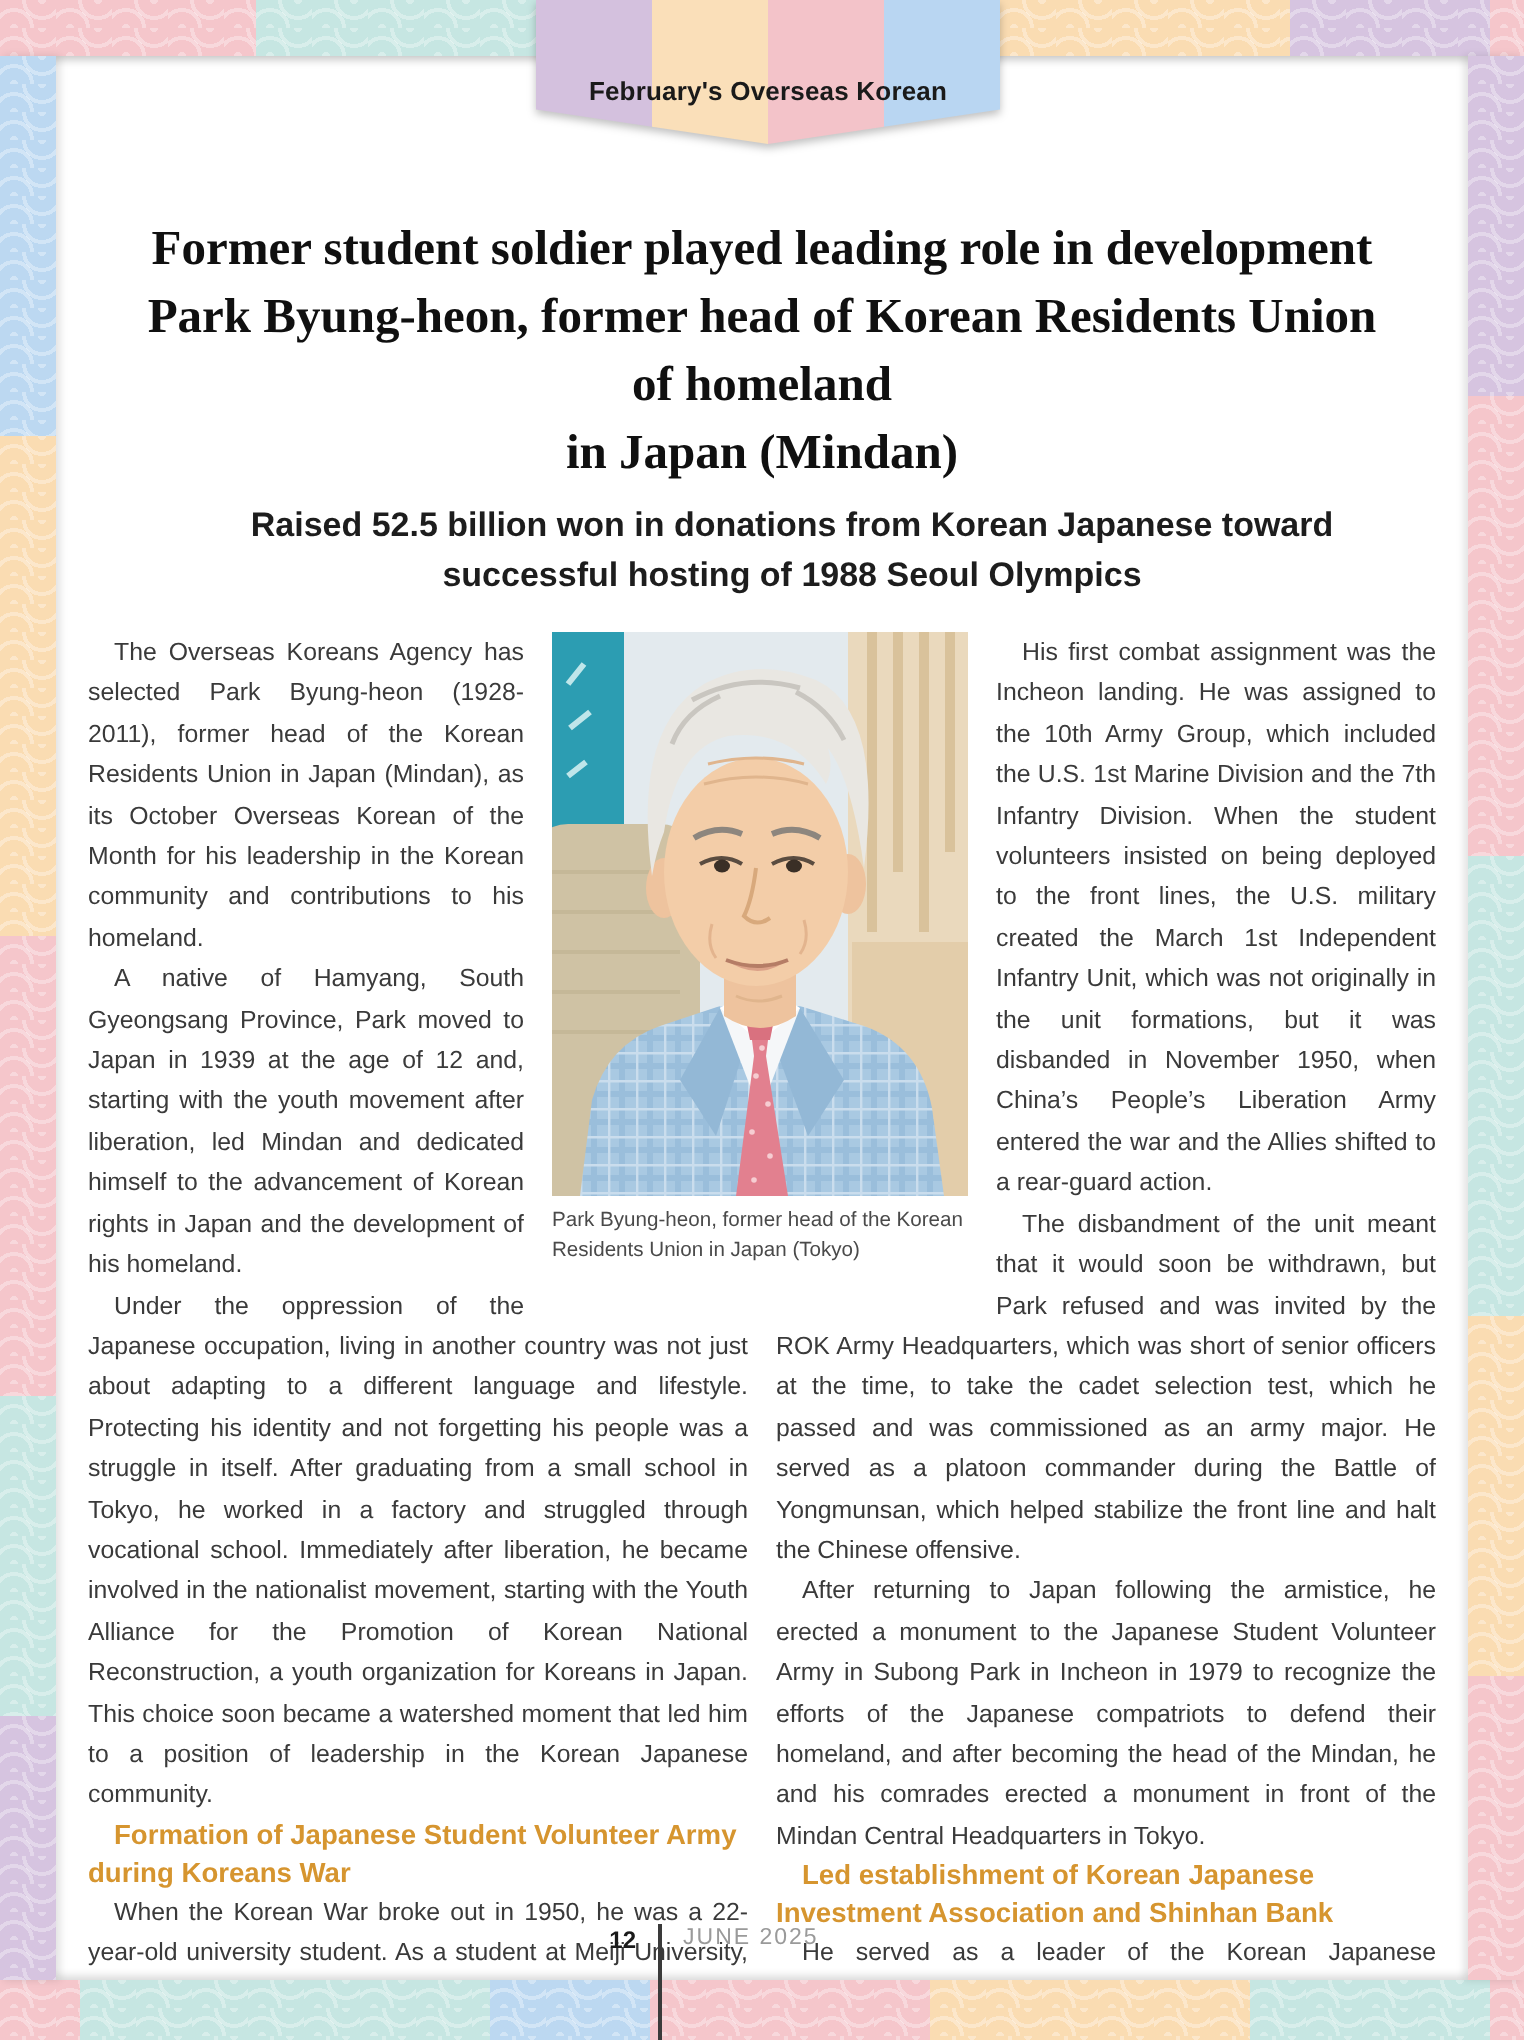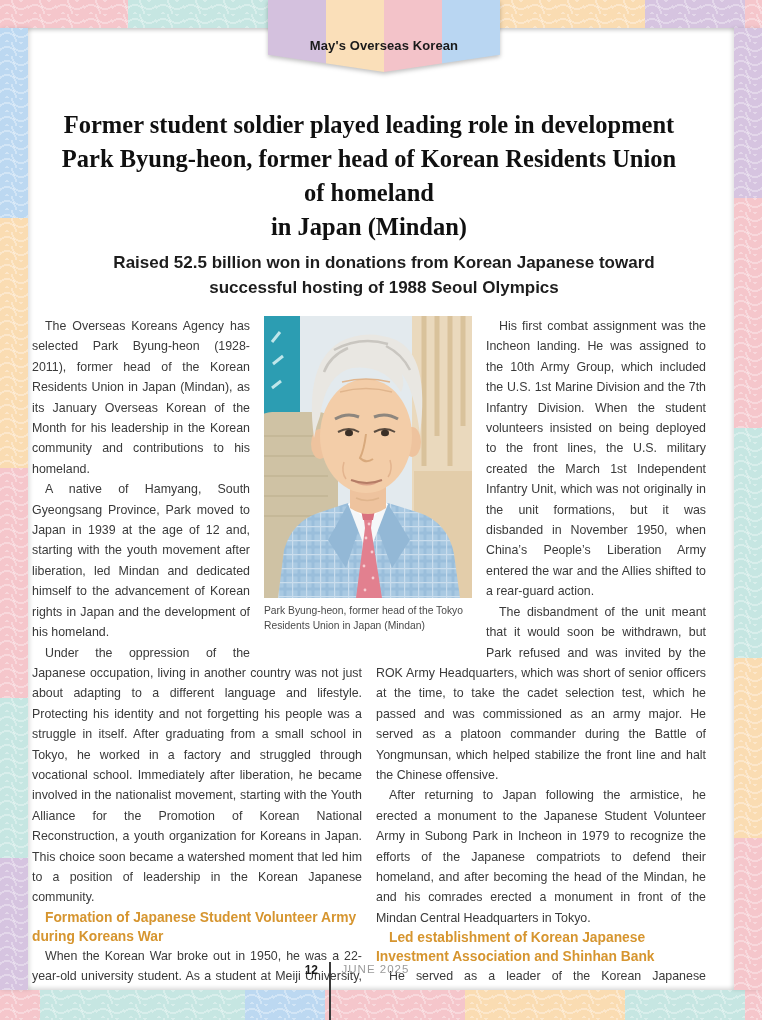--- a/index.html
+++ b/index.html
@@ -93,41 +93,41 @@
   <div class="seg pat c-pink" style="flex:1;"></div>
 </div>
 
 <div class="banner-wrap">
   <div class="banner">
     <div class="stripe s1"></div>
     <div class="stripe s2"></div>
     <div class="stripe s3"></div>
     <div class="stripe s4"></div>
   </div>
-  <div class="banner-label">May's Overseas Korean</div>
-</div>
-
-<div style="position:absolute;left:16px;top:28px;width:706px;height:962px;z-index:1;text-decoration:underline;">
+  <div class="banner-label">February's Overseas Korean</div>
+</div>
+
+<div style="position:absolute;left:28px;top:28px;width:706px;height:962px;z-index:1;text-decoration:underline;">
 
   <div class="title-block">
     <div>Former student soldier played leading role in development</div>
     <div>Park Byung-heon, former head of Korean Residents Union</div>
     <div>of homeland</div>
     <div>in Japan (Mindan)</div>
   </div>
 
   <div class="subtitle-block">
     <div>Raised 52.5 billion won in donations from Korean Japanese toward</div>
     <div>successful hosting of 1988 Seoul Olympics</div>
   </div>
 
   <div class="article">
     <div class="col">
       <div class="gap-right"></div>
-      <p>The Overseas Koreans Agency has selected Park Byung-heon (1928-2011), former head of the Korean Residents Union in Japan (Mindan), as its January Overseas Korean of the Month for his leadership in the Korean community and contributions to his homeland.</p>
+      <p>The Overseas Koreans Agency has selected Park Byung-heon (1928-2011), former head of the Korean Residents Union in Japan (Mindan), as its October Overseas Korean of the Month for his leadership in the Korean community and contributions to his homeland.</p>
       <p>A native of Hamyang, South Gyeongsang Province, Park moved to Japan in 1939 at the age of 12 and, starting with the youth movement after liberation, led Mindan and dedicated himself to the advancement of Korean rights in Japan and the development of his homeland.</p>
       <p>Under the oppression of the Japanese occupation, living in another country was not just about adapting to a different language and lifestyle. Protecting his identity and not forgetting his people was a struggle in itself. After graduating from a small school in Tokyo, he worked in a factory and struggled through vocational school. Immediately after liberation, he became involved in the nationalist movement, starting with the Youth Alliance for the Promotion of Korean National Reconstruction, a youth organization for Koreans in Japan. This choice soon became a watershed moment that led him to a position of leadership in the Korean Japanese community.</p>
       <p class="sec-heading">Formation of Japanese Student Volunteer Army during Koreans War</p>
       <p>When the Korean War broke out in 1950, he was a 22-year-old university student. As a student at Meiji University, he became a member of the committee that promoted the creation of a volunteer army to join the Korean War effort in his homeland, and he willingly volunteered to serve as one of the first 78 members of the “Korean Japanese Student Volunteer Force.”</p>
     </div>
     <div class="col">
       <div class="gap-left"></div>
       <p>His first combat assignment was the Incheon landing. He was assigned to the 10th Army Group, which included the U.S. 1st Marine Division and the 7th Infantry Division. When the student volunteers insisted on being deployed to the front lines, the U.S. military created the March 1st Independent Infantry Unit, which was not originally in the unit formations, but it was disbanded in November 1950, when China’s People’s Liberation Army entered the war and the Allies shifted to a rear-guard action.</p>
       <p>The disbandment of the unit meant that it would soon be withdrawn, but Park refused and was invited by the ROK Army Headquarters, which was short of senior officers at the time, to take the cadet selection test, which he passed and was commissioned as an army major. He served as a platoon commander during the Battle of Yongmunsan, which helped stabilize the front line and halt the Chinese offensive.</p>
       <p>After returning to Japan following the armistice, he erected a monument to the Japanese Student Volunteer Army in Subong Park in Incheon in 1979 to recognize the efforts of the Japanese compatriots to defend their homeland, and after becoming the head of the Mindan, he and his comrades erected a monument in front of the Mindan Central Headquarters in Tokyo.</p>
@@ -196,21 +196,21 @@
         <path d="M102 118 q-2 16 -6 24 q6 6 13 1" stroke="#d8a97c" stroke-width="2" fill="none"></path>
 
         <path d="M80 146 q-3 10 2 17 M126 144 q3 10 -2 17" stroke="#e3b48e" stroke-width="1.5" fill="none"></path>
 
         <path d="M87 164 q16 5 31 0 q-15 11 -31 0" fill="#dba188"></path>
         <path d="M87 164 q16 6 31 0" stroke="#b57d66" stroke-width="2" fill="none"></path>
 
         <path d="M92 182 q11 5 23 0" stroke="#e0b58d" stroke-width="1.5" fill="none"></path>
       </svg>
     </div>
-    <div class="photo-caption">Park Byung-heon, former head of the Tokyo Residents Union in Japan (Mindan)</div>
+    <div class="photo-caption">Park Byung-heon, former head of the Korean Residents Union in Japan (Tokyo)</div>
   </div>
 
 </div>
 
 <div class="footer">
   <span class="pg">12</span>
   <span class="rule"></span>
   <span class="issue">JUNE 2025</span>
 </div>
 

